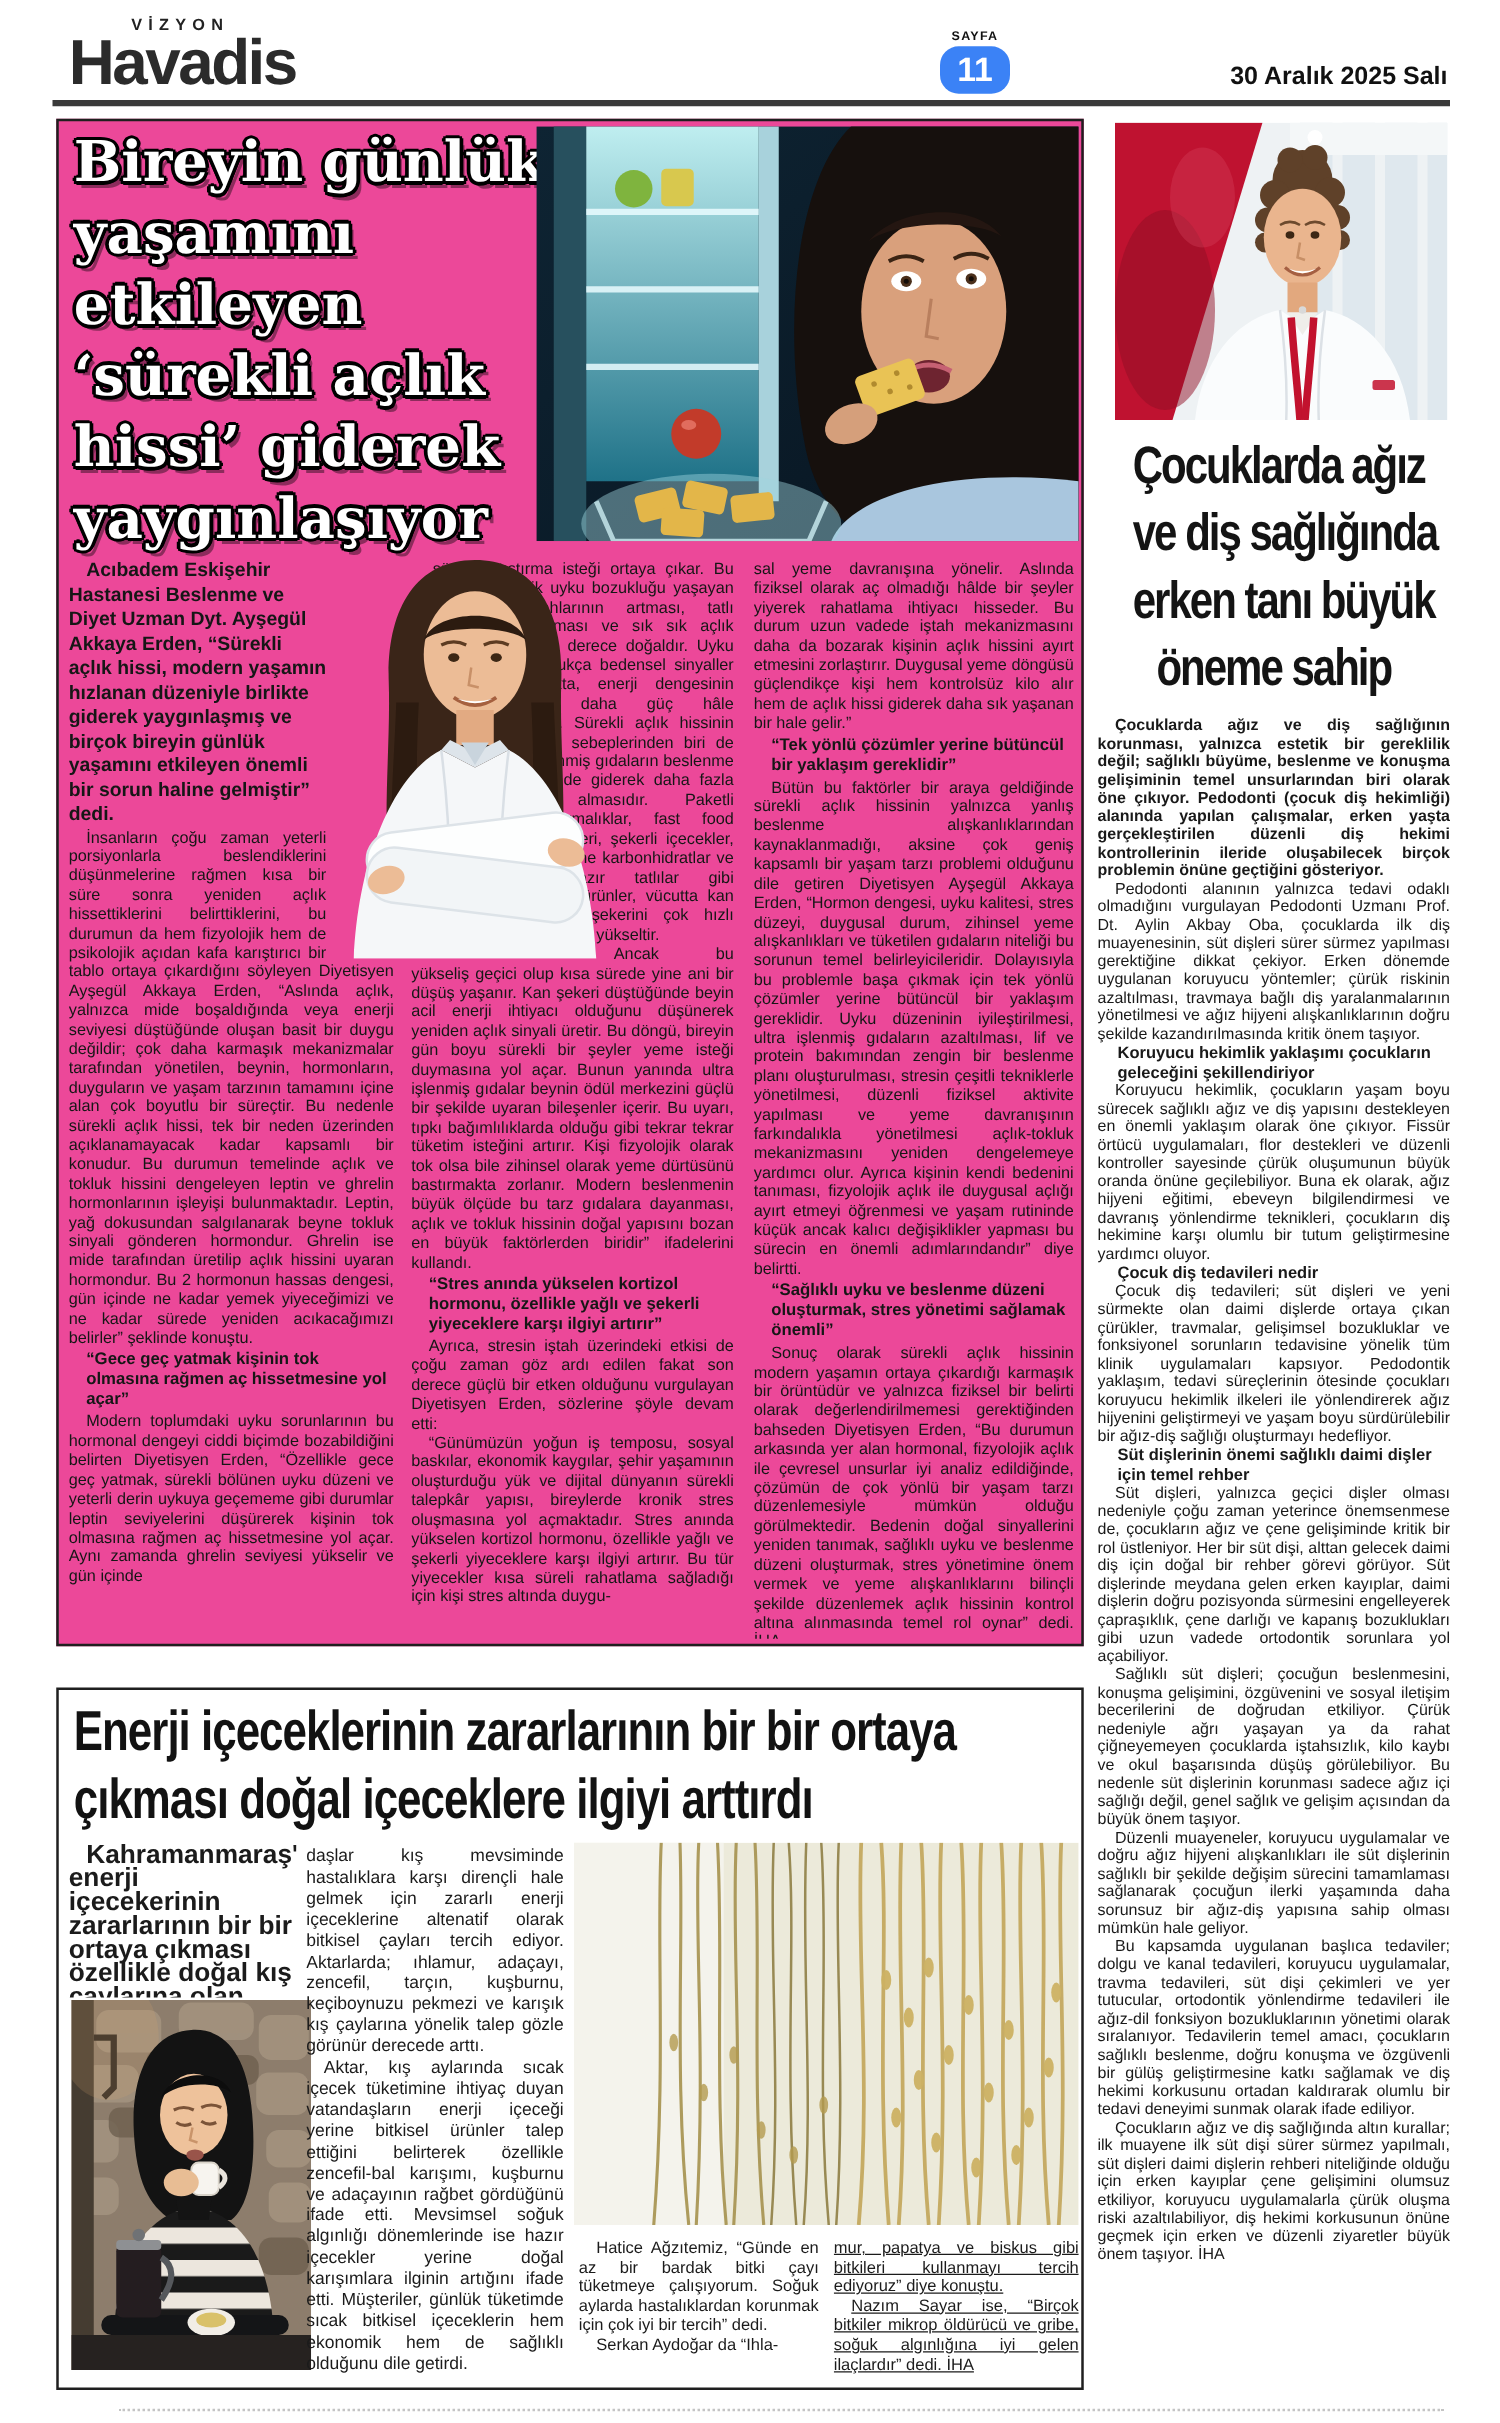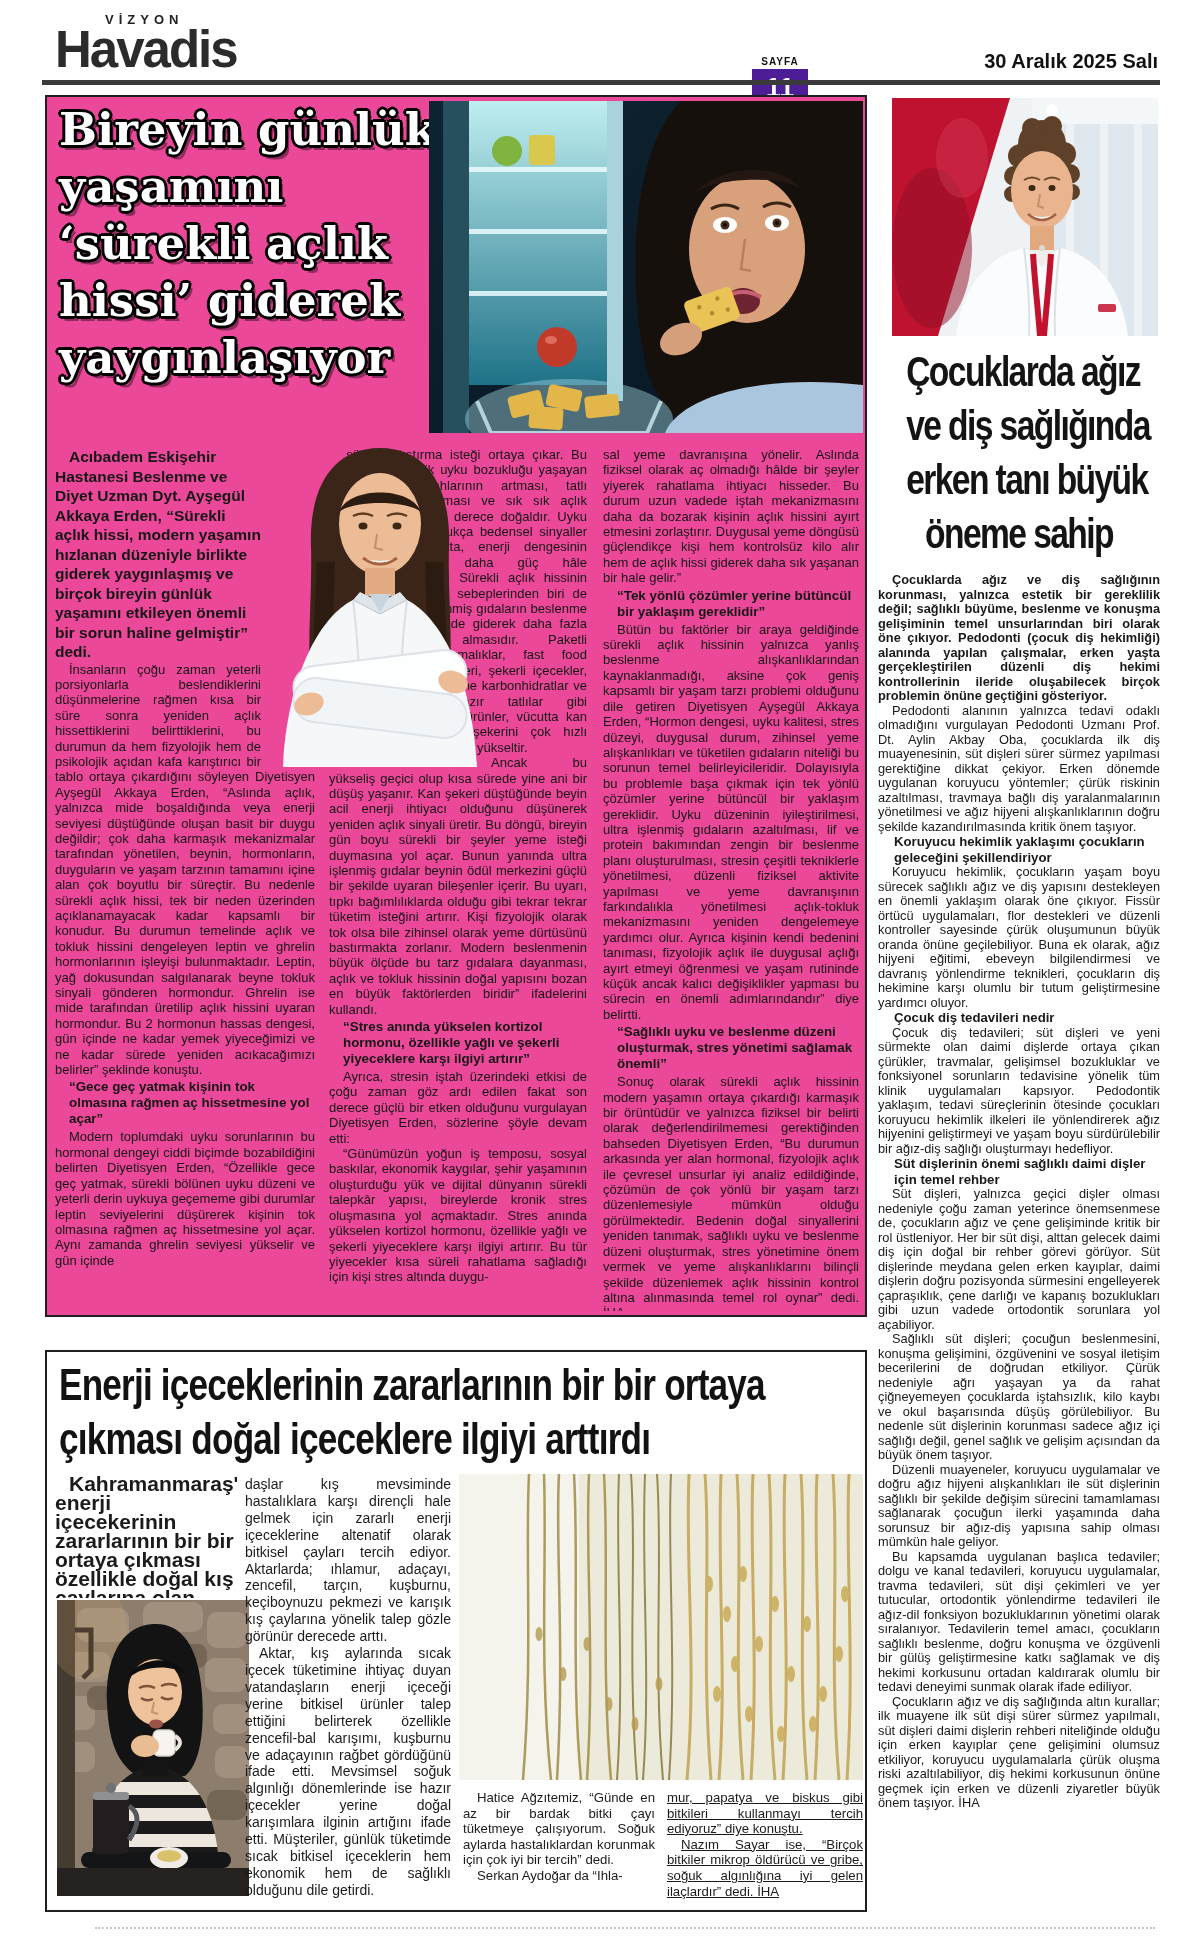--- a/index.html
+++ b/index.html
@@ -1,23 +1,23 @@
 <!DOCTYPE html>
 <html><head>
 <meta charset="utf-8">
 <style>
   html,body{margin:0;padding:0;background:#ffffff;}
   .page{position:relative;width:1200px;height:1938px;background:#fff;font-family:"Liberation Sans",sans-serif;color:#1b1b1b;overflow:hidden;}
   
   .brand{position:absolute;left:55px;top:12px;color:#2d2d2d;}
   .brand-top{font-size:13px;font-weight:bold;letter-spacing:5px;margin-left:50px;color:#222;}
   .brand-name{font-size:51px;font-weight:bold;letter-spacing:-2px;line-height:46px;color:#2b2b2b;}
-  .page-badge{position:absolute;left:752px;top:24px;width:56px;text-align:center;margin-top:32px;}
+  .page-badge{position:absolute;left:752px;top:24px;width:56px;text-align:center;}
   .badge-label{font-size:10px;font-weight:bold;letter-spacing:1px;color:#111;}
-  .badge-box{margin-top:2px;background:#4c1d95;color:#fff;font-size:27px;font-weight:bold;border-radius:0;height:38px;line-height:38px;}
+  .badge-box{margin-top:2px;background:#3b82f6;color:#fff;font-size:27px;font-weight:bold;border-radius:15px;height:38px;line-height:38px;}
   .issue-date{position:absolute;right:42px;top:50px;font-size:20px;font-weight:bold;color:#111;}
   .rule{position:absolute;left:42px;top:80px;width:1118px;height:5px;background:#3a3a3a;}
   
   .main-box{position:absolute;left:45px;top:95px;width:822px;height:1222px;background:#ec4899;border:2px solid #1f1f1f;box-sizing:border-box;}
   .m-headline{position:absolute;left:12px;top:4px;width:372px;font-family:"DejaVu Serif",serif;font-weight:bold;font-size:45px;line-height:57px;color:#fff;
     text-shadow:-2px -2px 0 #000,2px -2px 0 #000,-2px 2px 0 #000,2px 2px 0 #000,-3px 0 0 #000,3px 0 0 #000,0 3px 0 #000,0 -3px 0 #000,4px 5px 0 rgba(0,0,0,0.4);}
   .m-hl{white-space:nowrap;}
   .photo{position:absolute;overflow:hidden;}
   .photo svg{display:block;width:100%;height:100%;}
   .photo-fridge{left:382px;top:4px;width:434px;height:332px;}
@@ -66,20 +66,21 @@
     <div class="badge-label">SAYFA</div>
     <div class="badge-box">11</div>
   </div>
   <div class="issue-date">30 Aralık 2025 Salı</div>
   <div class="rule"></div>
 
   <section class="main-box">
     <div class="m-headline">
       <div class="m-hl">Bireyin günlük</div>
       <div class="m-hl">yaşamını</div>
+      <div class="m-hl">etkileyen</div>
       <div class="m-hl">‘sürekli açlık</div>
       <div class="m-hl">hissi’ giderek</div>
       <div class="m-hl">yaygınlaşıyor</div>
     </div>
 
     <div class="photo photo-fridge">
       <svg viewBox="0 0 434 332" preserveAspectRatio="none">
         <defs>
           <linearGradient id="fin" x1="0" y1="0" x2="0" y2="1">
               <stop offset="0" stop-color="#bfeef0"></stop>

